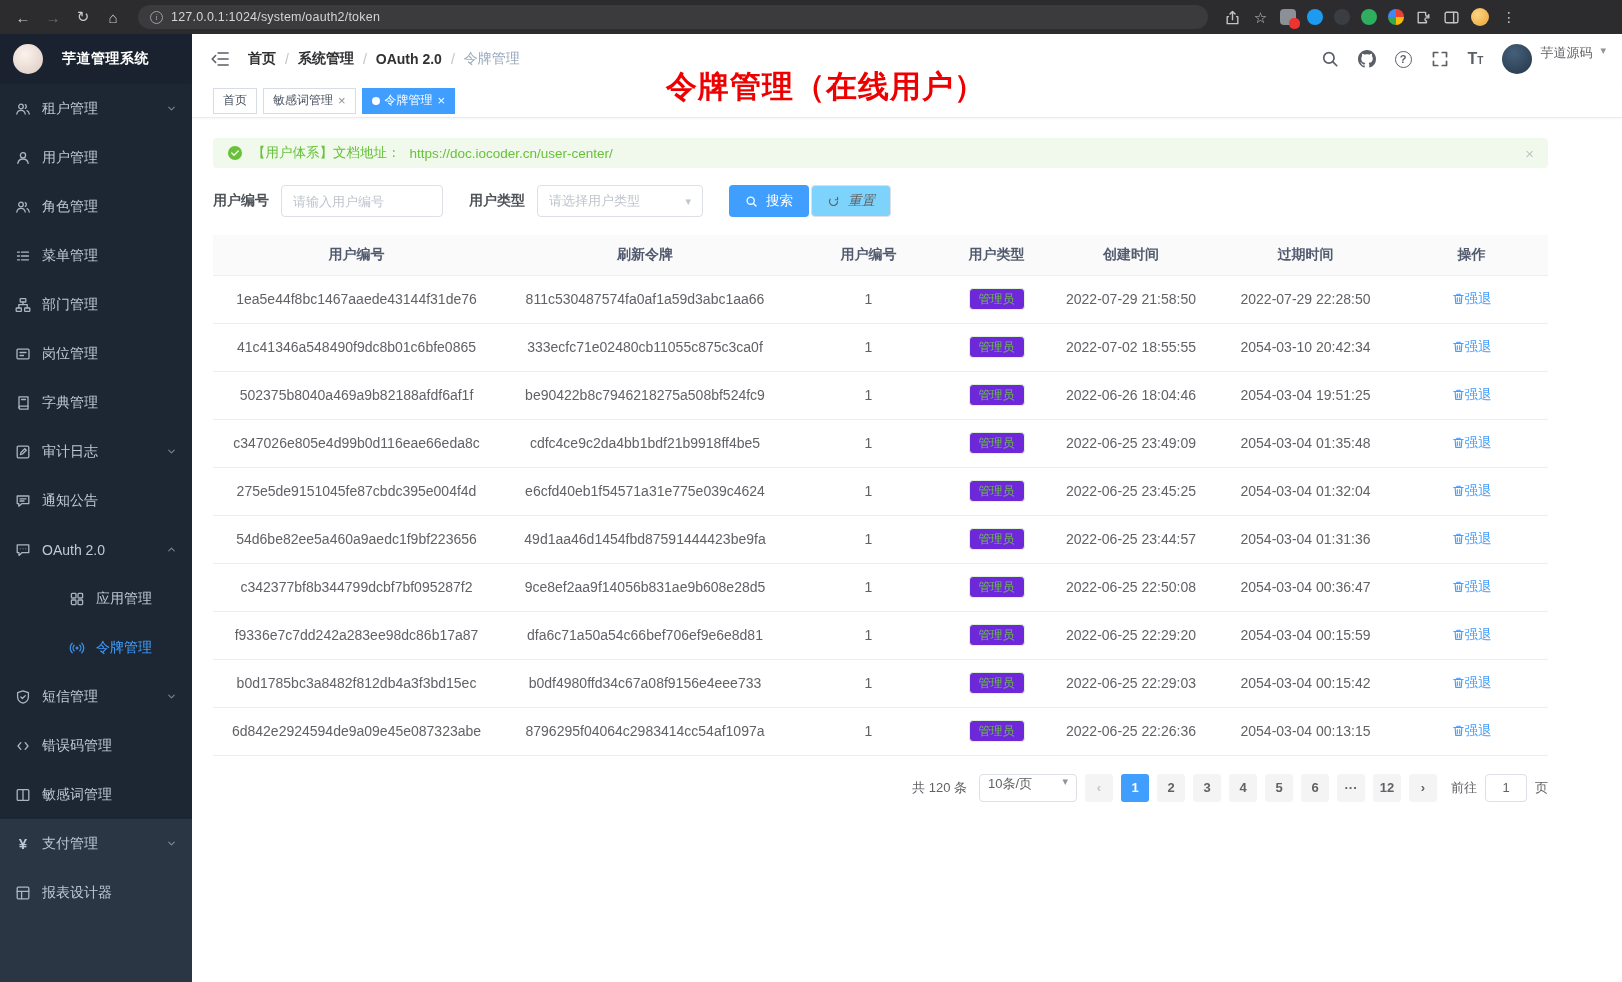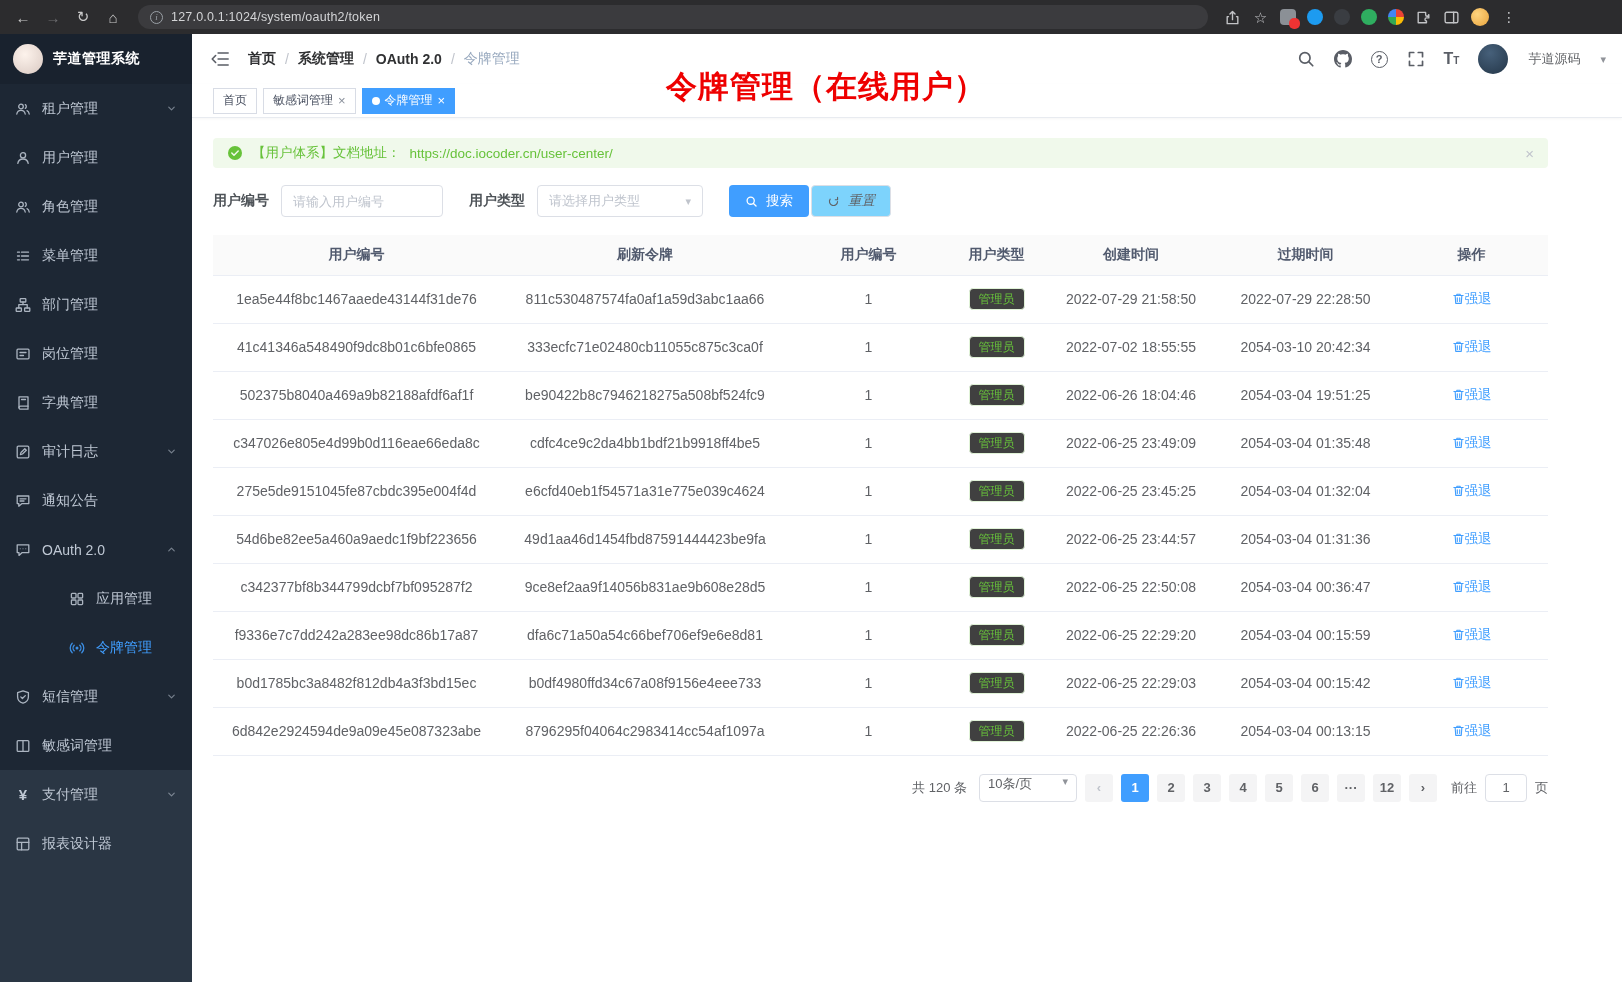--- a/index.html
+++ b/index.html
@@ -25,21 +25,21 @@
   .ext-wheel { background:conic-gradient(#ea4335 0 25%, #fbbc05 0 50%, #34a853 0 75%, #4285f4 0 100%); }
   .ext-badge { position:absolute; right:-4px; bottom:-4px; min-width:11px; height:11px; background:#e33; border-radius:5px; color:#fff; font-size:8px; line-height:11px; text-align:center; padding:0 2px; }
   .avatar-browser { width:18px; height:18px; border-radius:50%; background:radial-gradient(circle at 35% 35%, #ffd47e, #e8a33d); cursor:pointer; }
   .kebab { font-size:14px; color:#c2c3c6; cursor:pointer; padding:0 2px; }
 
   
   .app { display:flex; height:948px; }
 
   
   .sidebar { width:192px; background:#1d2734; color:#bfc8d4; display:flex; flex-direction:column; flex:none; }
-  .logo-row { height:50px; display:flex; align-items:center; gap:10px; padding:0 13px; background:#19222e; cursor:pointer; flex:none; }
+  .logo-row { height:50px; display:flex; align-items:center; gap:19px; padding:0 13px; background:#19222e; cursor:pointer; flex:none; }
   .logo-avatar { width:30px; height:30px; border-radius:50%; background:radial-gradient(circle at 40% 35%, #fdf3ec, #d9c9c2); flex:none; }
   .logo-title { color:#fff; font-size:14px; font-weight:700; letter-spacing:.5px; white-space:nowrap; }
   .menu { flex:none; }
   .menu-item { height:49px; display:flex; align-items:center; gap:11px; padding:0 15px; font-size:14px; cursor:pointer; white-space:nowrap; }
   .menu-item .mi { width:16px; height:16px; flex:none; opacity:.88; }
   .menu-item .yen { width:16px; text-align:center; font-size:15px; font-weight:700; flex:none; }
   .menu-item .chev { width:11px; height:11px; margin-left:auto; opacity:.55; flex:none; }
   .submenu-item { padding-left:25px;margin-left:44px; }
   .menu-item.active { color:#409eff; }
   .sidebar-bottom { background:#2a3644; flex:1; }
@@ -53,21 +53,21 @@
   .fold-btn { width:20px; height:20px; color:#5a5e66; cursor:pointer; margin-right:18px; flex:none; }
   .breadcrumb { display:flex; align-items:center; gap:9px; font-size:14px; }
   .crumb { color:#303133; font-weight:600; cursor:pointer; }
   .crumb-sep { color:#c0c4cc; font-weight:400; }
   .crumb.current { color:#97a8be; font-weight:400; cursor:default; }
   .topbar-right { margin-left:auto; display:flex; align-items:center; gap:19px; color:#5a5e66; }
   .tb-icon { width:18px; height:18px; cursor:pointer; }
   .circle-q { width:17px; height:17px; border:1.6px solid currentColor; border-radius:50%; font-size:11px; font-weight:700; display:flex; align-items:center; justify-content:center; cursor:pointer; }
   .fs-icon { font-weight:700; font-size:16px; cursor:pointer; line-height:1; }
   .fs-icon .small { font-size:10px; }
-  .user-menu { display:flex; align-items:center; gap:20px; cursor:pointer; }
+  .user-menu { display:flex; gap:8px; cursor:pointer; }
   .avatar-top { width:30px; height:30px; border-radius:50%; background:radial-gradient(circle at 40% 30%, #46607a, #243648); }
   .user-name { font-size:13px; color:#606266; }
   .caret { font-size:11px; color:#909399; }
 
   
   .tagbar { height:34px; display:flex; align-items:center; gap:6px; padding:0 21px; border-bottom:1px solid #e8ebf0; box-shadow:0 1px 3px rgba(0,0,0,.04); flex:none; }
   .tag { height:26px; display:flex; align-items:center; gap:5px; padding:0 9px; border:1px solid #d8dce5; background:#fff; font-size:12px; color:#495060; cursor:pointer; white-space:nowrap; }
   .tag .x { font-size:13px; line-height:1; color:#8a909b; }
   .tag.active { background:#409eff; border-color:#409eff; color:#fff; }
   .tag.active .x { color:#fff; }
@@ -89,21 +89,21 @@
   .select-box .caret { color:#c0c4cc; }
   .btn { height:32px; border-radius:4px; display:flex; align-items:center; gap:8px; padding:0 15px; font-size:13.5px; cursor:pointer; border:1px solid transparent; font-family:inherit; }
   .btn-primary { background:#409eff; color:#fff; }
   .btn-default { background:#7dd3fc; border-color:#dcdfe6; color:#606266; margin-left:2px;font-style:italic; }
   .btn svg { width:13px; height:13px; }
 
   
   table.grid { width:100%; border-collapse:collapse; table-layout:fixed; margin-top:18px; font-size:14px; color:#606266; }
   table.grid th { height:40px; background:#fafafa; font-weight:700; color:#515a6e; text-align:center; border-bottom:1px solid #ebeef5; }
   table.grid td { height:48px; text-align:center; border-bottom:1px solid #ebeef5; overflow:hidden; white-space:nowrap; }
-  .badge { display:inline-block; padding:3px 9px; background:#404040; border:1px solid #e1f3d8; color:#67c23a; border-radius:4px; font-size:12px; line-height:1.2; }
+  .badge { display:inline-block; padding:3px 9px; background:#6d28d9; border:1px solid #e1f3d8; color:#67c23a; border-radius:4px; font-size:12px; line-height:1.2; }
   .force-logout { color:#409eff; display:inline-flex; align-items:center; cursor:pointer; font-size:13.5px; text-decoration:none; }
   .force-logout svg { width:13px; height:13px; }
 
   
   .pagination-row { display:flex; align-items:center; justify-content:flex-end; gap:8px; margin-top:18px; font-size:13px; color:#606266; }
   .pg-total { margin-right:4px; }
   .size-select { width:98px; height:28px; border:1px solid #dcdfe6; border-radius:4px; display:flex; align-items:flex-start; justify-content:space-between; padding:0 8px; cursor:pointer; }
   .page-btn { min-width:28px; height:28px; padding:0 4px; border-radius:3px; background:#f4f4f5; color:#606266; display:flex; align-items:center; justify-content:center; font-weight:600; cursor:pointer; }
   .page-btn.active { background:#409eff; color:#fff; }
   .page-btn.nav-prev { color:#c0c4cc; }
@@ -278,20 +278,26 @@
           <svg class="sic mi" viewBox="0 0 16 16">
               <path d="M8 1.8l5.4 1.9v4c0 3.5-2.2 5.6-5.4 6.5-3.2-.9-5.4-3-5.4-6.5v-4z"></path>
               <path d="M5.8 7.9l1.6 1.6 2.9-2.9"></path>
             </svg>
           <span>短信管理</span>
           <svg class="sic chev" viewBox="0 0 12 12">
               <path d="M3 4.5l3 3 3-3"></path>
             </svg>
         </div>
 
+        <div class="menu-item">
+          <svg class="sic mi" viewBox="0 0 16 16">
+              <path d="M5.8 4.6L3 8l2.8 3.4M10.2 4.6L13 8l-2.8 3.4"></path>
+            </svg>
+          <span>错误码管理</span>
+        </div>
 
         <div class="menu-item">
           <svg class="sic mi" viewBox="0 0 16 16">
               <rect x="2.2" y="2.6" width="11.6" height="10.8" rx="1"></rect>
               <path d="M8 2.6v10.8"></path>
             </svg>
           <span>敏感词管理</span>
         </div>
 
       </nav>

